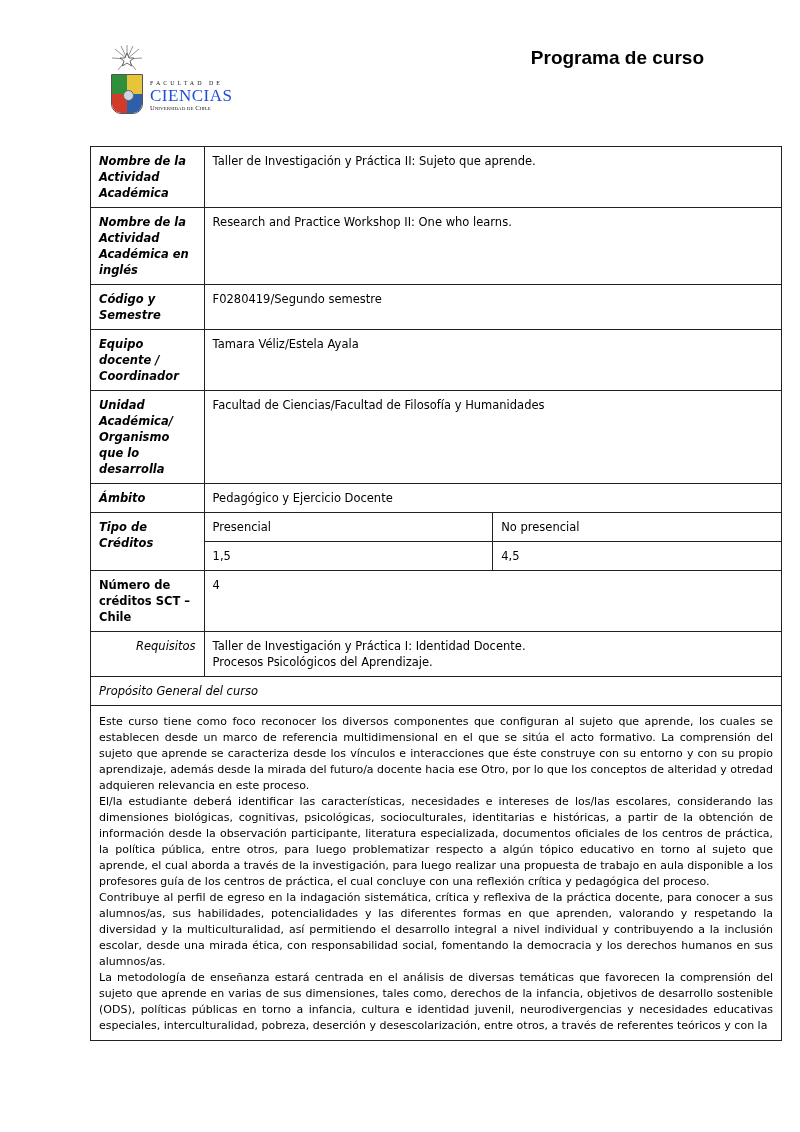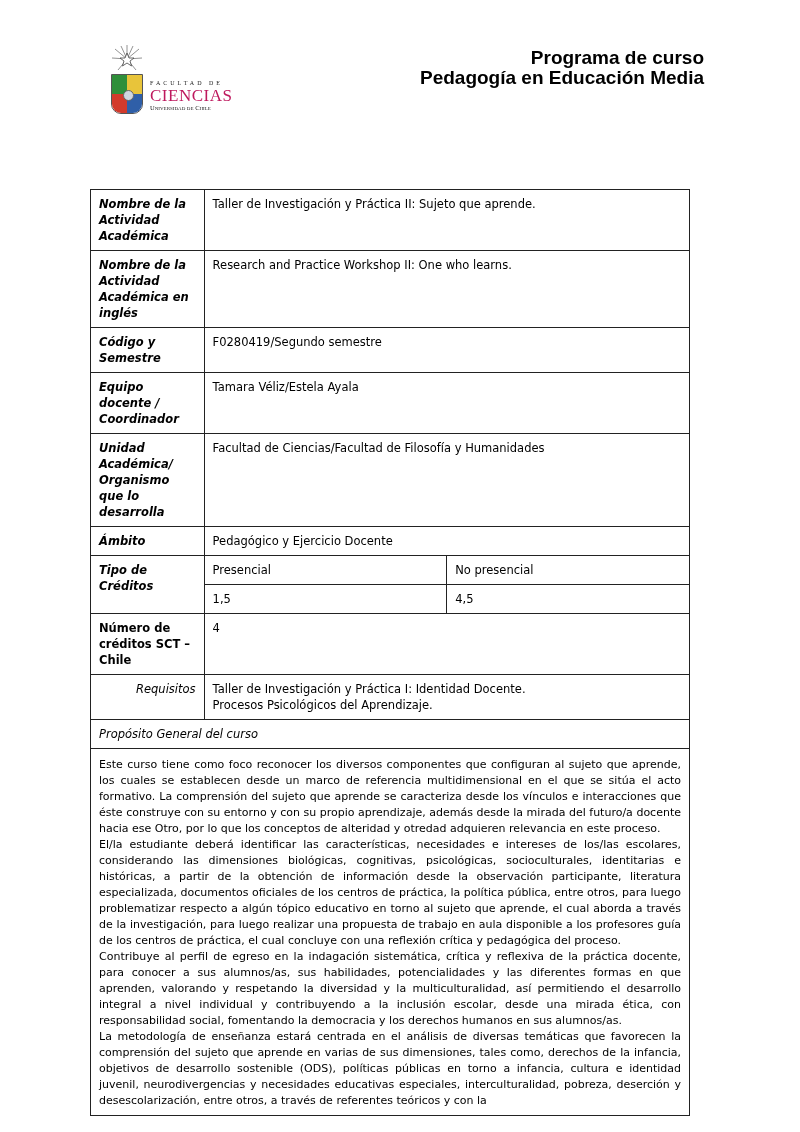--- a/index.html
+++ b/index.html
@@ -9,26 +9,26 @@
   .logo .star { position: absolute; left: 2px; top: 0; width: 34px; height: 30px; }
   .logo .shield { position: absolute; left: 3px; top: 30px; width: 32px; height: 40px; border: 1px solid #555; box-sizing: border-box; overflow: hidden; border-radius: 0 0 10px 10px; }
   .logo .q { position: absolute; width: 50%; height: 50%; }
   .logo .q1 { left: 0; top: 0; background: #2f8f3a; }
   .logo .q2 { right: 0; top: 0; background: #e8c43a; }
   .logo .q3 { left: 0; bottom: 0; background: #d23a2c; }
   .logo .q4 { right: 0; bottom: 0; background: #2f5fa8; }
   .logo .center-dot { position: absolute; left: 11px; top: 15px; width: 9px; height: 9px; border-radius: 50%; background: #cfd6e0; border: 1px solid #666; }
   .logo .txt { position: absolute; left: 42px; top: 36px; }
   .logo .fac { font-family: "Liberation Serif", serif; font-size: 6px; letter-spacing: 3px; color: #222; line-height: 7px; }
-  .logo .cien { font-family: "Liberation Serif", serif; font-size: 17px; letter-spacing: 0.5px; color: #be185d; line-height: 17px; }
+  .logo .cien { font-family: "Liberation Serif", serif; font-size: 17px; letter-spacing: 0.5px; color: #1d4ed8; line-height: 17px; }
   .logo .uni { font-family: "Liberation Serif", serif; font-size: 6.5px; color: #222; line-height: 8px; font-variant: small-caps; }
 
   .header-title { position: absolute; right: 96px; top: 48px; text-align: right; font-weight: bold; font-size: 19px; line-height: 19.5px; }
 
-  table.main { position: absolute; left: 90px; top: 146px; width: 600px; border-collapse: collapse; font-family: "DejaVu Sans", sans-serif; font-size: 11.5px; margin-top: 43px; }
+  table.main { position: absolute; left: 90px; top: 146px; width: 692px; border-collapse: collapse; font-family: "DejaVu Sans", sans-serif; font-size: 11.5px; }
   table.main td { border: 1.5px solid #222; padding: 6px 8px; vertical-align: top; line-height: 16px; }
   .lbl { width: 235px; font-style: italic; font-weight: bold; }
   .lbl.plain { font-style: normal; }
   .lbl.center { text-align: center; font-weight: normal; padding-left: 45px; }
   .sub { width: 50%; }
   .purpose-head { font-style: italic; font-weight: normal; }
   .purpose-body { text-align: justify; font-size: 11px; line-height: 16.8px; padding: 8px 8px 6px 8px !important; }
   .purpose-body p { margin: 0; }
 </style>
 </head>
@@ -58,21 +58,20 @@
   </div>
   <div class="txt">
     <div class="fac">FACULTAD DE</div>
     <div class="cien">CIENCIAS</div>
     <div class="uni">Universidad de Chile</div>
   </div>
 </div>
 
 <div class="header-title">
   <div>Programa de curso</div>
-  <div>Pedagogía en Educación Media</div>
 </div>
 
 <table class="main">
   <tbody>
       <tr>
     <td class="lbl">Nombre de la Actividad Académica</td>
     <td colspan="2">Taller de Investigación y Práctica II: Sujeto que aprende.</td>
   </tr>
   <tr>
     <td class="lbl">Nombre de la Actividad Académica en inglés</td>

